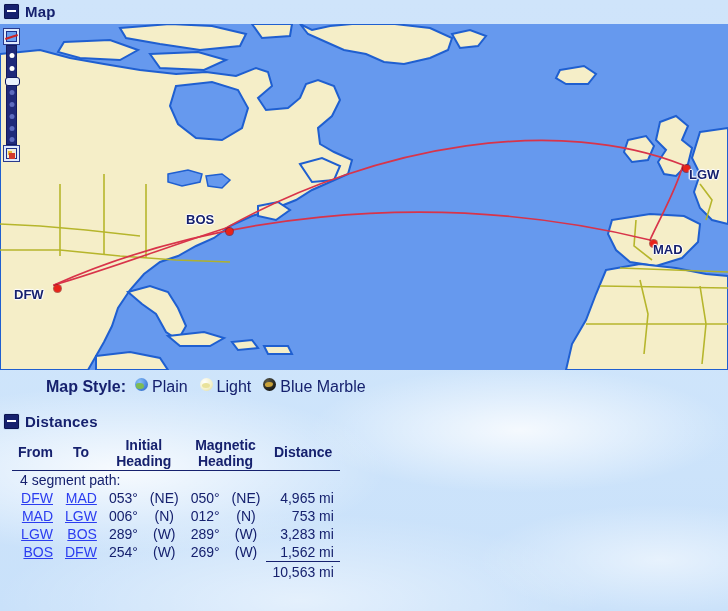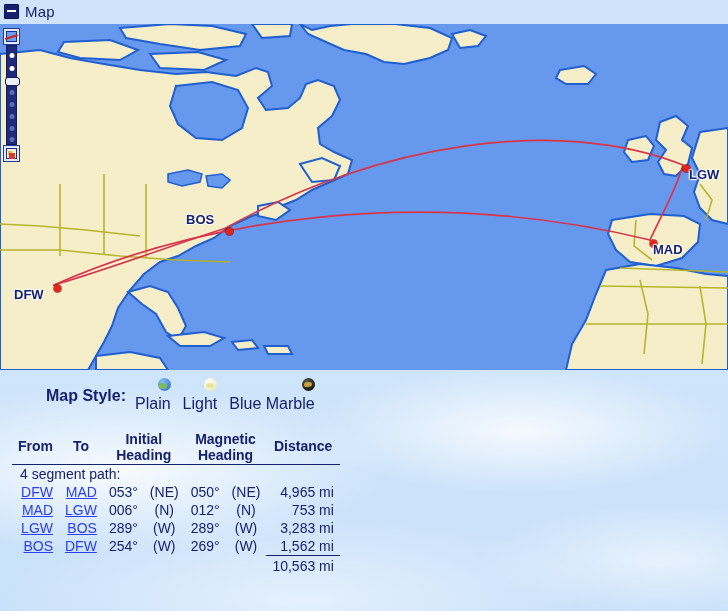--- a/index.html
+++ b/index.html
@@ -19,21 +19,21 @@
   
   .sect-head{display:flex;align-items:center;gap:6px;padding:3px 0 3px 4px;}
   .collapse-box{
     width:13px;height:13px;background:#16216e;border:1px solid #0c1450;
     box-shadow:0 0 0 1px #c9dff7;
     position:relative;flex:none;border-radius:1px;cursor:pointer;
   }
   .collapse-box::after{
     content:"";position:absolute;left:2px;right:2px;top:5px;height:2px;background:#fff;
   }
-  .sect-title{font-size:15px;font-weight:normal;color:#16216e;letter-spacing:.2px;}
+  .sect-title{font-size:15px;font-weight:bold;color:#16216e;letter-spacing:.2px;}
 
   
   .map-wrap{position:relative;width:728px;height:346px;margin-top:1px;overflow:hidden;}
   .map-canvas{position:absolute;inset:0;background:#6699ee;}
   .map-canvas svg{display:block;width:728px;height:346px;}
 
   
   .zoomctl{position:absolute;left:3px;top:4px;width:17px;height:134px;z-index:40;}
   .zc-btn{
     width:17px;height:17px;background:#dfeafc;border:1px solid #2a3a8c;
@@ -56,21 +56,21 @@
   .apt{position:absolute;z-index:30;}
   .apt .dot{position:absolute;width:7px;height:7px;border-radius:50%;background:#e8231a;box-shadow:0 0 0 1px rgba(140,0,0,.6);}
   .apt .code{
     position:absolute;font-size:13px;font-weight:bold;color:#16216e;white-space:nowrap;
     text-shadow:0 0 2px #fff,0 0 2px #fff,1px 0 1px #fff,-1px 0 1px #fff,0 1px 1px #fff,0 -1px 1px #fff;
   }
 
   
   .style-row{display:flex;align-items:center;gap:6px;padding:8px 4px 6px 46px;font-size:16px;}
   .style-label{font-weight:bold;color:#16216e;margin-right:3px;}
-  .style-opt{display:inline-flex;align-items:flex-end;gap:4px;cursor:pointer;margin-right:6px;flex-direction:column;}
+  .style-opt{display:inline-flex;align-items:flex-start;gap:4px;cursor:pointer;margin-right:6px;}
   .style-opt .txt{color:#16216e;}
   .globe{width:13px;height:13px;border-radius:50%;flex:none;position:relative;overflow:hidden;}
   .globe.plain{background:radial-gradient(circle at 35% 30%, #8dc1f7 0%, #4a86dd 60%, #2d63b5 100%);}
   .globe.plain::after{content:"";position:absolute;left:1px;top:5px;width:8px;height:6px;background:#7dbb54;border-radius:40% 60% 50% 50%;}
   .globe.light{background:radial-gradient(circle at 35% 30%, #ffffff 0%, #f3f0c8 60%, #ddd79a 100%);}
   .globe.light::after{content:"";position:absolute;left:2px;top:5px;width:8px;height:5px;background:#e9e29b;border-radius:50%;}
   .globe.marble{background:radial-gradient(circle at 35% 28%, #5a5a4a 0%, #1c1c18 70%, #000 100%);}
   .globe.marble::after{content:"";position:absolute;left:2px;top:4px;width:8px;height:5px;background:#c9a23a;border-radius:50% 40% 60% 40%;}
 
   
@@ -229,20 +229,24 @@
     <span class="globe light"></span>
     <span class="txt">Light</span>
   </span>
   <span class="style-opt">
     <span class="globe marble"></span>
     <span class="txt">Blue Marble</span>
   </span>
 </div>
 
 <div class="dist-sect">
+  <div class="sect-head">
+    <span class="collapse-box"></span>
+    <span class="sect-title">Distances</span>
+  </div>
 
   <table class="dist">
     <thead>
       <tr>
         <th>
           <span>From</span>
         </th>
         <th>
           <span>To</span>
         </th>

